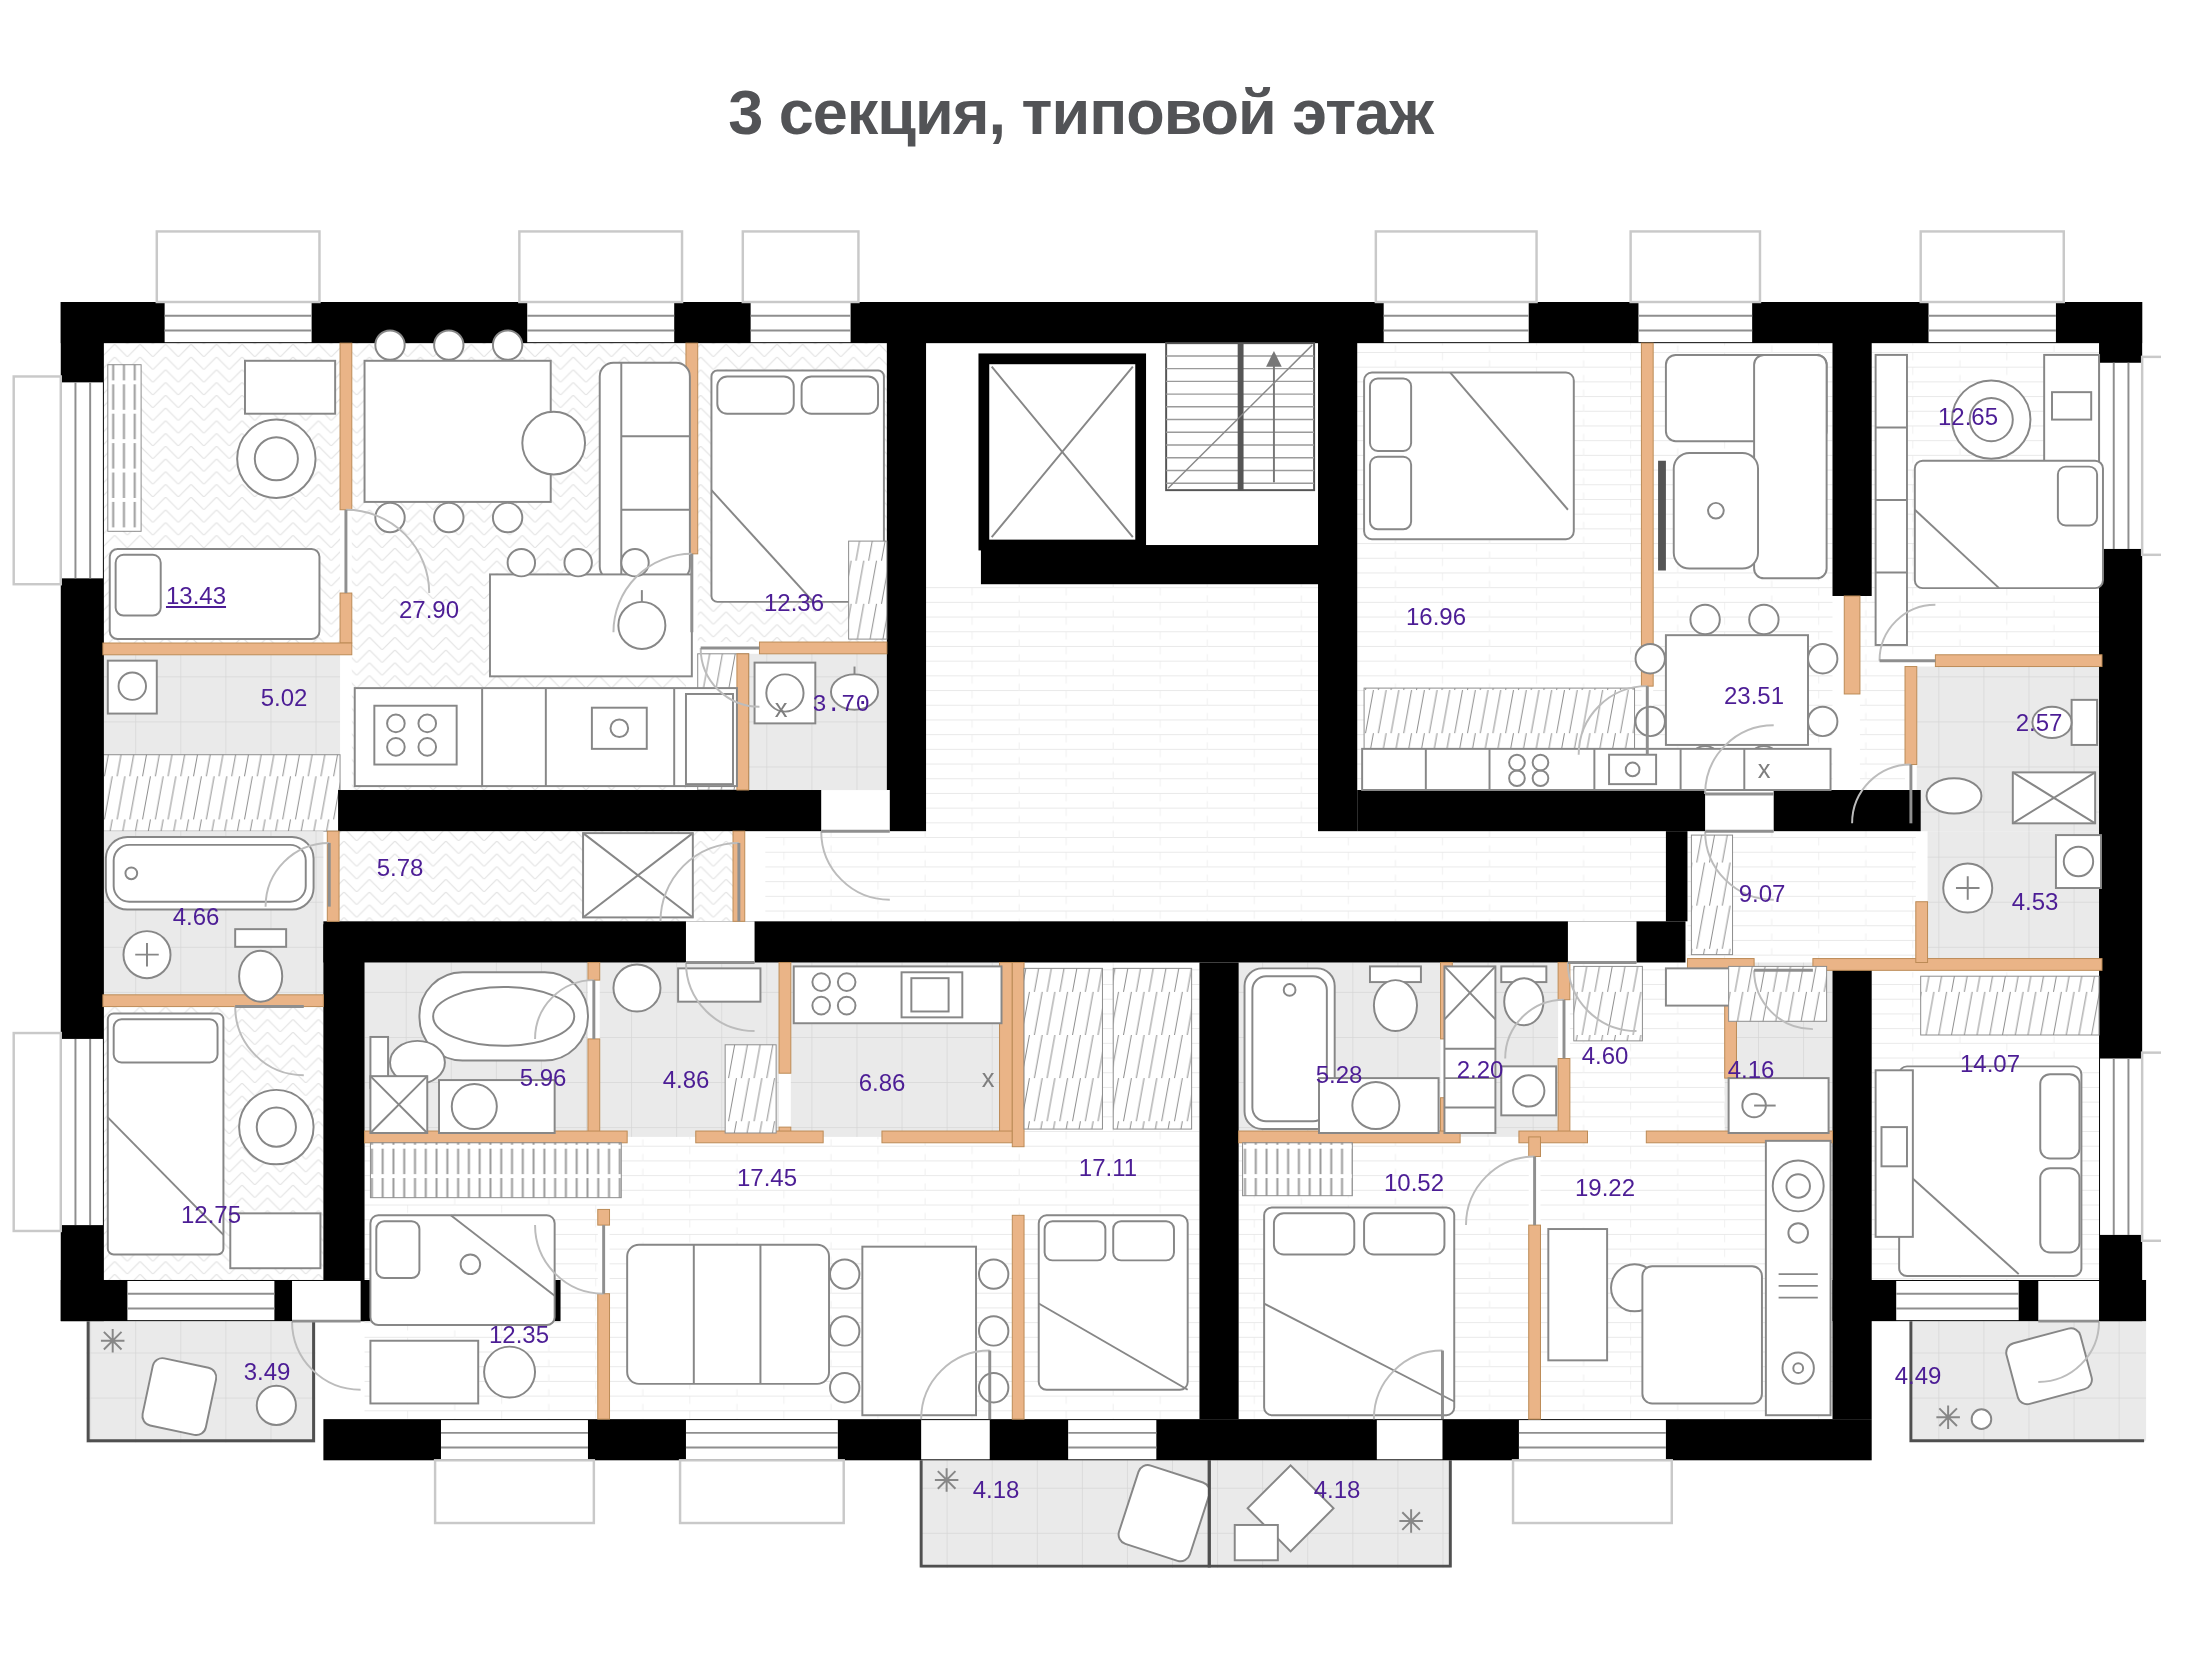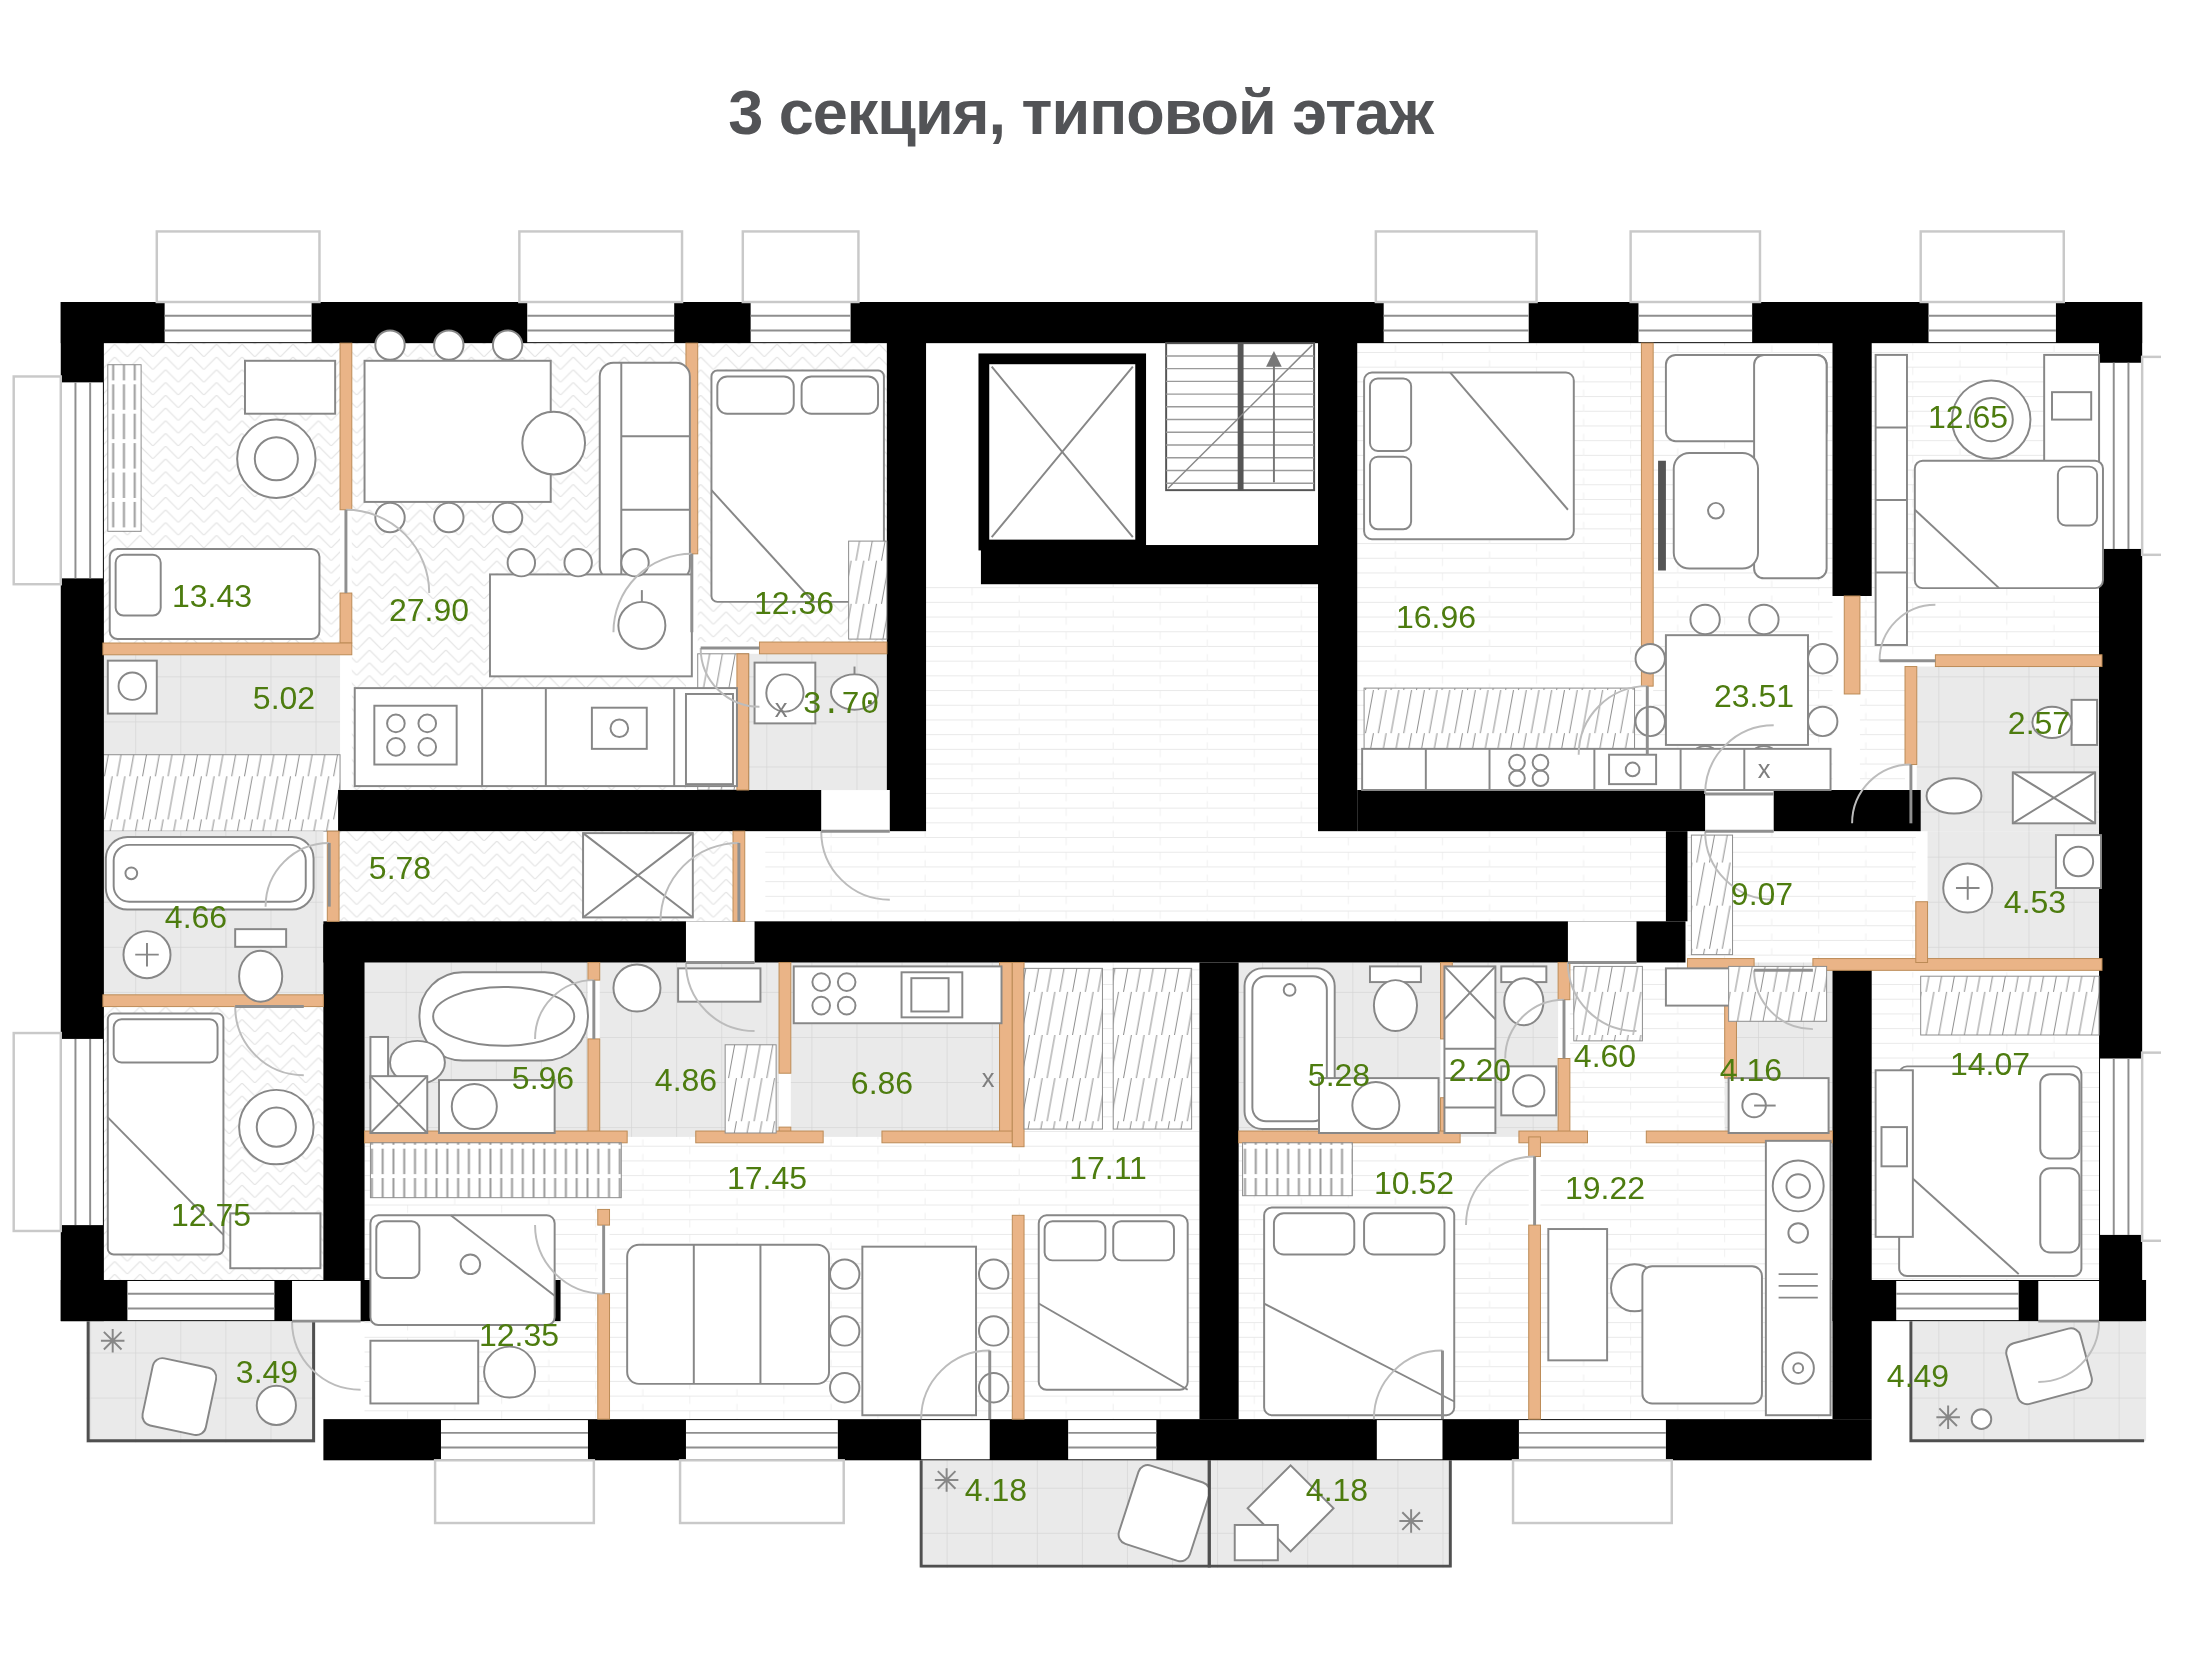--- a/index.html
+++ b/index.html
@@ -3,21 +3,21 @@
 <meta charset="utf-8">
 <style>
   html,body{margin:0;padding:0;background:#ffffff;}
   .page{position:relative;width:2161px;height:1679px;background:#ffffff;
         font-family:"Liberation Sans",sans-serif;overflow:hidden;}
   .title{position:absolute;top:76px;left:0;width:100%;text-align:center;
          font-size:63px;font-weight:700;color:#525356;letter-spacing:-1px;}
   .plan{position:absolute;left:0;top:0;width:2199px;height:1679px;}
   .plan svg{position:absolute;left:0;top:0;}
   .room-label{position:absolute;transform:translate(-50%,-50%);
-      font-size:32px;color:#4d7c0f;white-space:nowrap;z-index:6;text-align:center;}
+      font-size:24px;color:#4c1d95;white-space:nowrap;z-index:6;text-align:center;}
   .xmark{position:absolute;transform:translate(-50%,-50%);
       font-size:25.5px;color:#7e7e7e;z-index:6;}
   .watermark{position:absolute;left:1014px;top:590px;transform:translate(-50%,-50%);
       font-size:114px;font-weight:700;letter-spacing:11.8px;color:rgba(125,125,125,0.17);
       white-space:nowrap;z-index:5;pointer-events:none;}
   
   .w{fill:#000000;}
   .gap{fill:#ffffff;}
   .pt{fill:#eab487;stroke:#bb8a55;stroke-width:1;}
   .fur{fill:#ffffff;stroke:#878787;stroke-width:2;}
@@ -508,21 +508,21 @@
         <path class="door" d="M298,1348 A70,70 0 0 0 368,1418"></path>
           <path class="leaf" d="M368,1348 H298"></path>
         <path class="door" d="M2142,1348 A62,62 0 0 1 2080,1410"></path>
           <path class="leaf" d="M2080,1348 H2142"></path>
         <path class="door" d="M1740,810 A70,70 0 0 1 1810,740"></path>
           <path class="leaf" d="M1810,810 H1740"></path>
       </g>
     </svg>
 
     <div id="labels">
-        <span class="room-label" style="left: 212px; top: 596px;">13.43</span>
+        <span class="room-label" style="left: 196px; top: 596px; text-decoration: underline;">13.43</span>
         <span class="room-label" style="left: 429px; top: 610px;">27.90</span>
         <span class="room-label" style="left: 794px; top: 603px;">12.36</span>
         <span class="room-label" style="left: 284px; top: 698px;">5.02</span>
         <span class="room-label" style="left: 841px; top: 704px; font-family: Liberation Mono, monospace;">3.70</span>
         <span class="room-label" style="left: 400px; top: 868px;">5.78</span>
         <span class="room-label" style="left: 196px; top: 917px;">4.66</span>
         <span class="room-label" style="left: 211px; top: 1215px;">12.75</span>
         <span class="room-label" style="left: 267px; top: 1372px;">3.49</span>
         <span class="room-label" style="left: 1404px; top: 617px; margin-left: 32px;">16.96</span>
         <span class="room-label" style="left: 1754px; top: 696px;">23.51</span>

